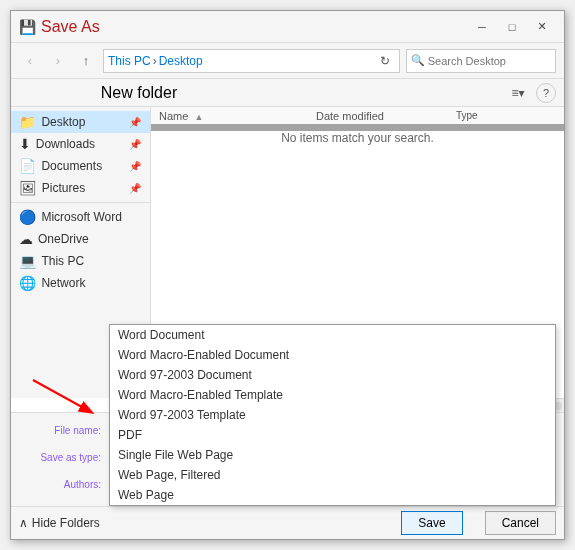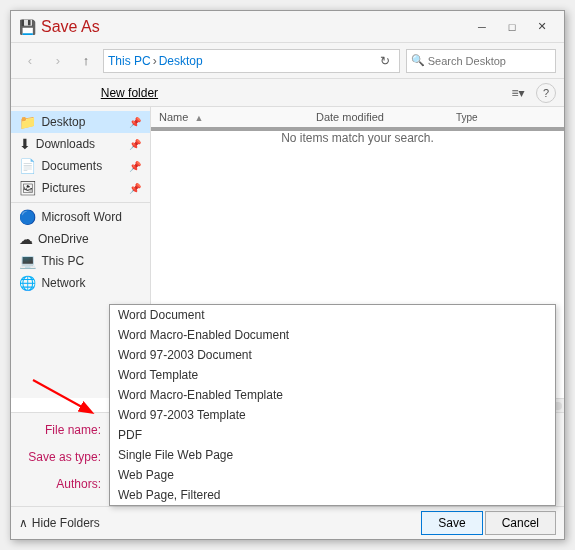--- a/index.html
+++ b/index.html
@@ -156,24 +156,23 @@
       border: none;
       background: transparent;
       margin-top: 48px;
     }
     .new-folder-btn {
       display: flex;
       align-items: flex-end;
       gap: 3px;
       padding: 2px 6px;
       cursor: pointer;
-      font-size: 12px;
-      border: none;
-      background: transparent;
-      text-decoration: underline;
+      font-size: 16px;
+      border: none;
+      background: transparent;
     }
     .toolbar-spacer { flex: 1; }
     .view-btn {
       width: 24px;
       height: 24px;
       border: none;
       background: transparent;
       cursor: pointer;
       font-size: 12px;
       color: #555;
@@ -225,21 +224,21 @@
       flex: 1;
       display: flex;
       flex-direction: column;
       overflow: hidden;
     }
     .file-header {
       display: flex;
       align-items: center;
       padding: 2px 8px;
       background: #f9f9f9;
-      border-bottom: 4px solid #a3a3a3;
+      border-bottom: 7px solid #a3a3a3;
       height: 24px;
     }
     .col-name { flex: 1; font-size: 11px; color: #555; cursor: pointer; }
     .col-date { width: 140px; font-size: 11px; color: #555; cursor: pointer; }
     .col-type { width: 100px; font-size: 10px; color: #555; cursor: pointer; }
     .col-chevron { font-size: 9px; color: #888; margin-left: 3px; }
     .file-list {
       flex: 1;
       overflow-y: auto;
       display: flex;
@@ -256,22 +255,22 @@
       background: #f5f5f5;
       padding: 6px 8px;
     }
     .form-row {
       display: flex;
       align-items: center;
       margin-bottom: 5px;
     }
     .form-label {
       width: 90px;
-      font-size: 12px;
-      color: #be185d;
+      font-size: 10px;
+      color: #8b5cf6;
       text-align: right;
       padding-right: 8px;
     }
     .form-input {
       flex: 1;
       height: 22px;
       border: 1px solid #999;
       padding: 0 4px;
       font-size: 12px;
       outline: none;
@@ -336,21 +335,21 @@
       color: #333;
     }
 
     .bottom-wrapper {
       position: relative;
     }
 
     .save-cancel-row {
       display: flex;
       justify-content: flex-end;
-      gap: 2px;
+      gap: 22px;
       padding: 6px 8px 6px;
       background: #f5f5f5;
     }
     .action-btn {
       height: 24px;
       padding: 0 16px;
       font-size: 12px;
       border: 1px solid #aaa;
       background: #f0f0f0;
       cursor: pointer;
@@ -499,27 +498,26 @@
           <span style="color:#aaa; font-size:11px;">Add an author</span>
         </div>
       </div>
     </div>
 
     <div style="position:relative;">
       <div style="position:absolute; bottom:0; left:98px; right:8px; background:white; border:1px solid #999; box-shadow:2px 2px 6px rgba(0,0,0,0.2); z-index:100; max-height:220px; overflow-y:auto;">
         <div class="dropdown-item">Word Document</div>
         <div class="dropdown-item">Word Macro-Enabled Document</div>
         <div class="dropdown-item">Word 97-2003 Document</div>
-        <div class="dropdown-item">Word Template</div>
         <div class="dropdown-item">Word Macro-Enabled Template</div>
         <div class="dropdown-item">Word 97-2003 Template</div>
         <div class="dropdown-item">PDF</div>
         <div class="dropdown-item">Single File Web Page</div>
+        <div class="dropdown-item">Web Page, Filtered</div>
         <div class="dropdown-item">Web Page</div>
-        <div class="dropdown-item">Web Page, Filtered</div>
 
       </div>
     </div>
 
     <div style="position:absolute; left:12px; bottom:116px; pointer-events:none; z-index:200;">
       <svg width="80" height="50" viewBox="0 0 80 50">
         <line x1="10" y1="10" x2="68" y2="42" stroke="red" stroke-width="2" marker-end="url(#arrowhead)"></line>
         <defs>
           <marker id="arrowhead" markerWidth="8" markerHeight="8" refX="6" refY="3" orient="auto">
             <polygon points="0 0, 8 3, 0 6" fill="red"></polygon>

